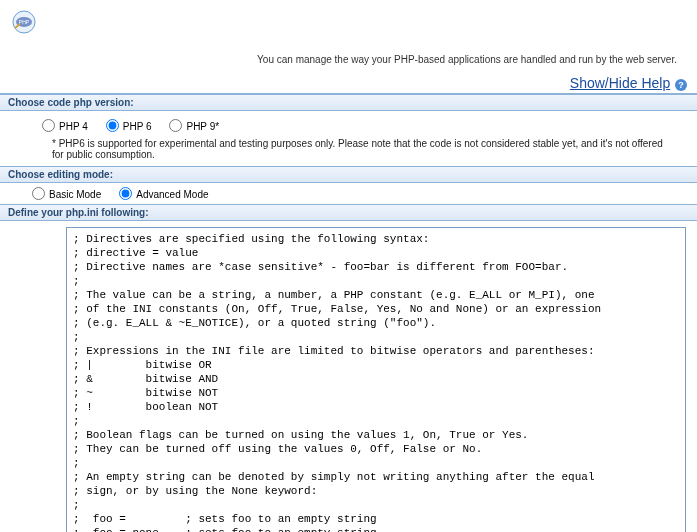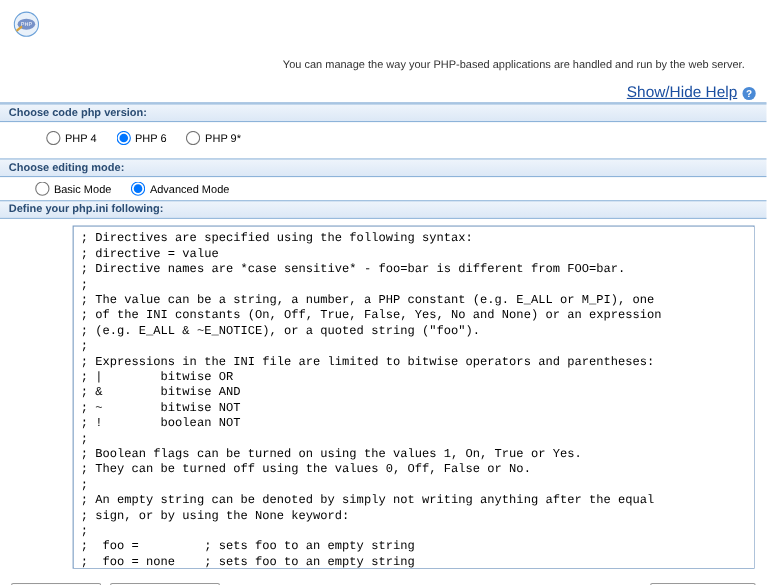--- a/index.html
+++ b/index.html
@@ -151,20 +151,21 @@
     </label>
     <label>
       <input type="radio" name="phpver" checked="" style="">
       <span>PHP 6</span>
     </label>
     <label>
       <input type="radio" name="phpver" style="">
       <span>PHP 9*</span>
     </label>
   </div>
+  <div class="note">* PHP6 is supported for experimental and testing purposes only. Please note that the code is not considered stable yet, and it's not offered for public consumption.</div>
 </div>
 
 <div class="section-bar">Choose editing mode:</div>
 <div class="radio-row" style="padding-left:32px;padding-top:4px;padding-bottom:4px">
   <label>
     <input type="radio" name="editmode" style="">
     <span>Basic Mode</span>
   </label>
   <label>
     <input type="radio" name="editmode" checked="" style="">

